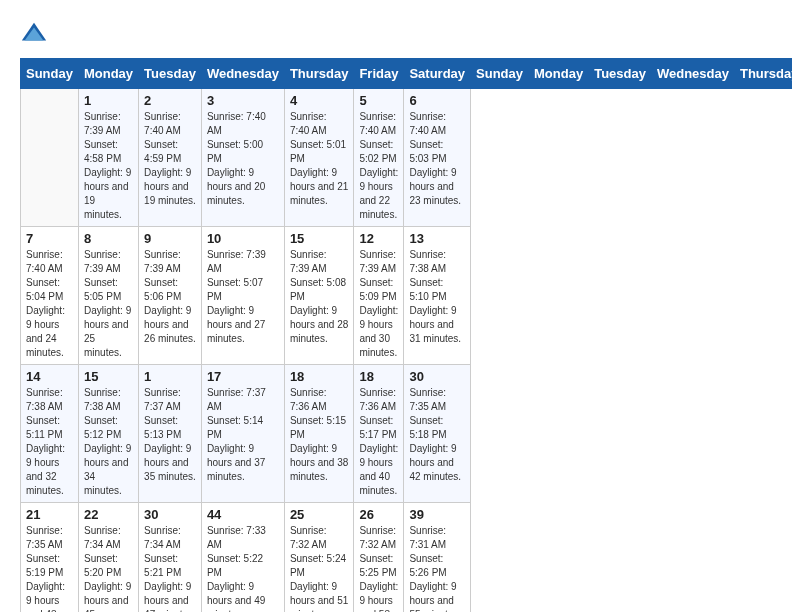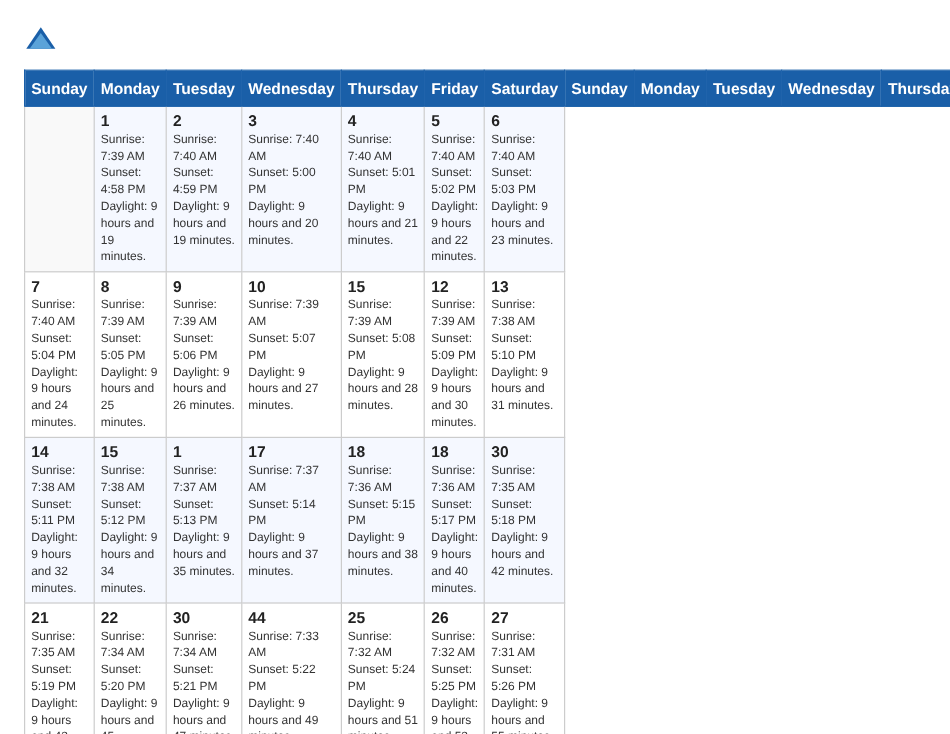--- a/index.html
+++ b/index.html
@@ -234,18 +234,18 @@
         </td>
         <td>
           <span class="day-number">25</span>
           <div class="day-info">Sunrise: 7:32 AM<br>Sunset: 5:24 PM<br>Daylight: 9 hours and 51 minutes.</div>
         </td>
         <td>
           <span class="day-number">26</span>
           <div class="day-info">Sunrise: 7:32 AM<br>Sunset: 5:25 PM<br>Daylight: 9 hours and 53 minutes.</div>
         </td>
         <td>
-          <span class="day-number">27</span>
+          <span class="day-number">39</span>
           <div class="day-info">Sunrise: 7:31 AM<br>Sunset: 5:26 PM<br>Daylight: 9 hours and 55 minutes.</div>
         </td>
       </tr>
     </tbody>
 </table>
 
 </body></html>

